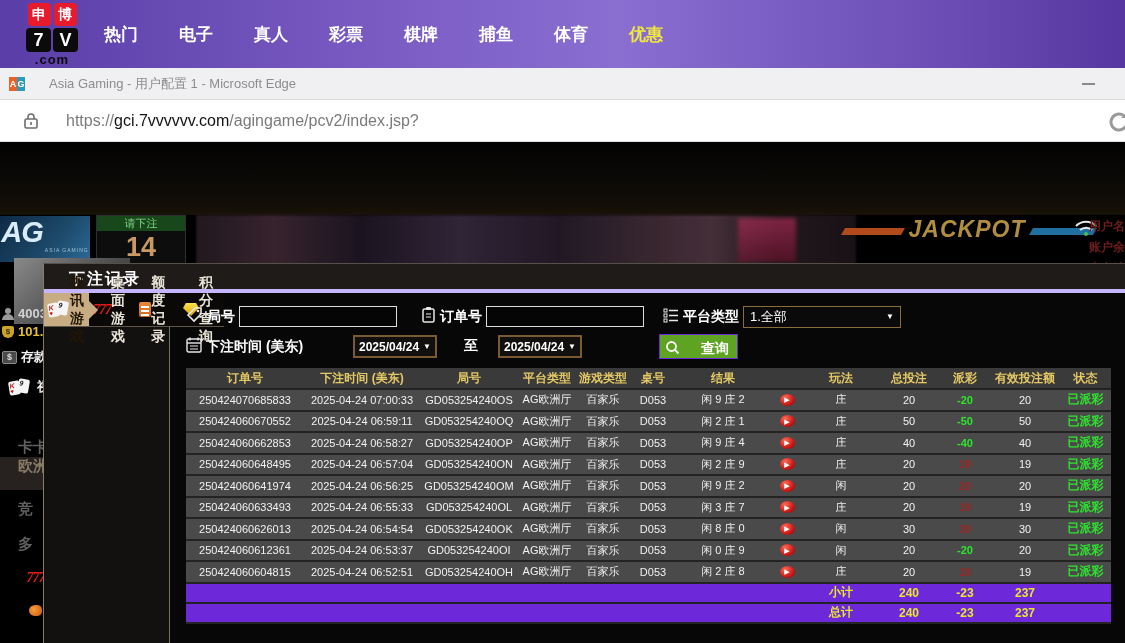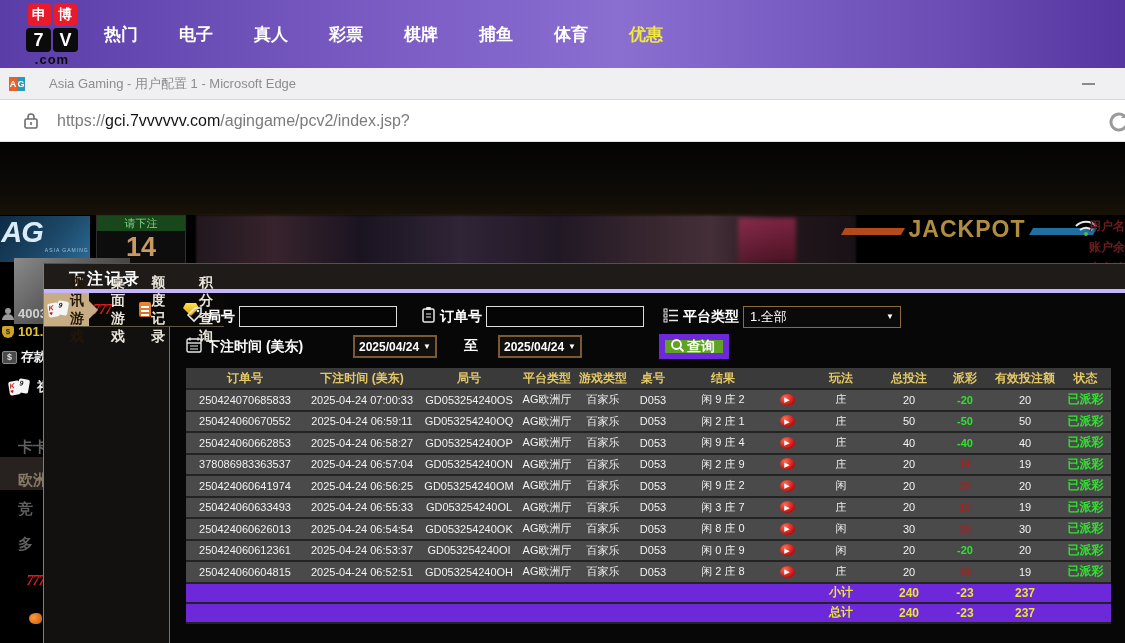--- a/index.html
+++ b/index.html
@@ -26,59 +26,59 @@
   .fav{display:flex;margin-left:9px}
   .fav i{font-style:normal;width:8px;height:14px;font-size:9px;font-weight:bold;color:#fff;
     display:flex;align-items:center;justify-content:center}
   .fav .fa{background:#e8632a}.fav .fg{background:#2a9ab8}
   .window-title{color:#8d8d8d;font-size:13px;margin-left:24px}
   .min-btn{position:absolute;right:30px;top:15px;width:13px;height:2px;background:#8a8a8a;cursor:pointer}
 
   
   .urlbar{height:42px;background:#fff;border-bottom:1px solid #e2e2e2;display:flex;align-items:center;position:relative}
   .lock{margin-left:23px;display:flex}
-  .url-text{margin-left:18px;font-size:16px;color:#7b7b7b;white-space:nowrap}
+  .url-text{margin-left:27px;font-size:16px;color:#7b7b7b;white-space:nowrap}
   .url-domain{color:#141414}
   .refresh{position:absolute;right:-7px;top:9px}
 
   
   .page{position:relative;height:501px;background:#000;overflow:hidden}
   .banner{position:absolute;inset:0 0 auto 0;height:73px;
     background:linear-gradient(180deg,#030303,#0e0b07 70%,#181207)}
   .ag-tile{position:absolute;left:0;top:74px;width:90px;height:46px;
     background:linear-gradient(130deg,#0e2a44,#1d4a6b 60%,#2b6b96);display:flex;justify-content:center}
   .ag-tile .ag{color:#d9ecf8;font-size:29px;font-weight:900;font-style:italic;letter-spacing:-1px}
   .ag-tile .ag-sub{color:#9fc0d8;font-size:5px;margin-left:2px;align-self:flex-end;margin-bottom:9px;letter-spacing:1px}
   .countdown{position:absolute;left:96px;top:73px;width:90px;height:50px;border:1px solid #2e2e2e;cursor:pointer}
   .cd-head{height:15px;background:#17471b;color:#80d584;font-size:11px;text-align:center;line-height:15px}
   .cd-num{height:33px;background:#0d0d0d;color:#c89a62;font-size:27px;font-weight:bold;text-align:center;line-height:32px}
   .lobby-mid{position:absolute;left:196px;top:73px;width:660px;height:50px;opacity:.95;filter:blur(1px);
     background:linear-gradient(90deg,#241a20,#3a2530 12%,#1c1622 25%,#33263a 40%,#231a28 55%,#3d2a33 70%,#48323c 78%,#251a1e 88%,#1a1318)}
   .neon{position:absolute;left:738px;top:76px;width:58px;height:44px;opacity:.5;filter:blur(2px);
     background:linear-gradient(180deg,#d8326a,#7a1030)}
   .jackpot{position:absolute;left:862px;top:76px;width:210px;text-align:center;line-height:1}
-  .jp-label{color:#b08d3f;font-size:23px;font-weight:900;letter-spacing:1px;position:relative;display:inline-block}
+  .jp-label{color:#b08d3f;font-size:23px;font-weight:900;font-style:italic;letter-spacing:1px;position:relative;display:inline-block}
   .jp-label::before{content:"";position:absolute;left:-66px;top:10px;width:60px;height:7px;background:#b34a1c;transform:skewX(-30deg)}
   .jp-label::after{content:"";position:absolute;right:-70px;top:10px;width:64px;height:7px;background:#1f6fa0;transform:skewX(-30deg)}
   .jp-value{color:#c7a34e;font-size:22px;font-weight:bold;font-style:italic;letter-spacing:2px;margin-top:3px}
   .wifi{position:absolute;left:1072px;top:75px}
   .acct-labels{position:absolute;left:1089px;top:74px;color:#6e1d1d;font-weight:bold;font-size:12px;line-height:21px;white-space:nowrap}
 
   .avatar{position:absolute;left:14px;top:116px;width:116px;height:66px;
     background:linear-gradient(135deg,#8a8a8a,#4a4a4a 60%,#303030);overflow:hidden}
   .avatar::before{content:"";position:absolute;left:34px;top:8px;width:44px;height:52px;border-radius:45%;
     background:radial-gradient(circle at 50% 35%,#b9a896,#6d6257 70%,#3c352e)}
   .stat{position:absolute;display:flex;align-items:center;gap:4px;font-weight:bold}
   .stat-users{left:2px;top:164px;color:#d2d2d2;font-size:13px}
   .stat-balance{left:2px;top:182px;color:#e6c22e;font-size:13px}
   .stat-deposit{left:2px;top:206px;color:#f2f2f2;font-size:13px}
   .stat-video{left:2px;top:236px;color:#f2f2f2;font-size:13px}
   .dep-ic{width:15px;height:13px;background:#4a4a4a;border:1px solid #8a8a8a;border-radius:2px;color:#ddd;
     font-size:9px;display:flex;align-items:center;justify-content:center}
-  .ln{position:absolute;left:18px;color:#5f5f5f;font-size:15px;font-weight:bold;display:flex;align-items:flex-end;gap:5px;cursor:pointer}
+  .ln{position:absolute;left:18px;color:#5f5f5f;font-size:15px;font-weight:bold;display:flex;align-items:flex-start;gap:5px;cursor:pointer}
   .ln-active{left:0;width:130px;height:33px;background:#272220;color:#867a64;padding-left:18px}
 
   
   .dialog{position:absolute;left:43px;top:121px;right:0;bottom:0;background:#070707;
     border-left:1px solid #8a7d67;border-top:1px solid #55504a;display:flex;flex-direction:column;z-index:10}
   .dlg-title{height:29px;background:#1e1b18;border-bottom:4px solid #c4b5fd;color:#fff;font-size:16px;
     font-weight:bold;line-height:29px;padding-left:25px;letter-spacing:2px}
   .dlg-body{flex:1;display:flex;min-height:0}
   .dlg-menu{width:126px;background:#131110;border-right:1px solid #7c7260;display:flex;}
   .menu-item{height:34px;display:flex;align-items:center;background:#0a0908;border-bottom:1px solid #5e5647;
@@ -91,22 +91,22 @@
 
   .f-row{position:relative;height:25px;margin-bottom:5px}
   .f-group{position:absolute;top:0;display:flex;align-items:center;gap:4px;height:25px}
   .f-label{color:#fff;font-weight:bold;font-size:14px;white-space:nowrap}
   .f-input{width:158px;height:21px;background:#050505;border:1px solid #dcdcdc;color:#fff;font-size:12px;padding:0 4px;outline:none}
   .f-select{width:158px;height:22px;background:#0a0a0a;border:1px solid #8a6d3b;color:#fff;font-size:13px;
     padding:0 6px;display:flex;align-items:center;justify-content:space-between;cursor:pointer}
   .date-btn{width:84px;height:23px;background:#12100e;border:2px solid #7a5a30;color:#fff;font-size:12px;
     font-weight:bold;display:flex;align-items:center;justify-content:center;gap:4px;cursor:pointer}
   .caret{font-size:8px;color:#fff}
-  .search-btn{height:25px;background:#5ea321;border:6px solid #6d28d9;color:#fff;font-size:14px;font-weight:bold;
-    display:flex;align-items:center;padding:0 8px 0 5px;gap:2px;cursor:pointer}
+  .search-btn{height:25px;background:#5ea321;border:1px solid #6d28d9;color:#fff;font-size:14px;font-weight:bold;
+    display:flex;align-items:flex-end;padding:0 8px 0 5px;gap:21px;cursor:pointer}
 
   
   .btable{width:925px;margin-top:9px;border-bottom:2px solid #242424}
   .trow{display:grid;grid-template-columns:118px 116px 98px 58px 54px 46px 94px 34px 74px 62px 50px 70px 51px;align-items:center}
   .t-head{height:20px;background:#3a3a3a}
   .t-head .cell{color:#e5c964;font-size:12px;font-weight:bold}
   .t-row{height:21.5px;background:#4a4a4a;border-top:2px solid #232323}
   .t-foot{height:20px;background:#6d28d9;border-top:2px solid #232323}
   .t-foot .cell{color:#e8e62e;font-weight:bold;font-size:12px}
   .cell{font-size:11px;color:#f2f2f2;text-align:center;white-space:nowrap;overflow:hidden}
@@ -452,21 +452,21 @@
               <span class="cell play">
                 <span class="play-ic">▶</span>
               </span>
               <span class="cell side">庄</span>
               <span class="cell bet">40</span>
               <span class="cell payout neg">-40</span>
               <span class="cell valid">40</span>
               <span class="cell status">已派彩</span>
             </div>
             <div class="trow t-row">
-              <span class="cell order">378086983363537</span>
+              <span class="cell order">250424060648495</span>
               <span class="cell time">2025-04-24 06:57:04</span>
               <span class="cell round">GD053254240ON</span>
               <span class="cell platform">AG欧洲厅</span>
               <span class="cell game">百家乐</span>
               <span class="cell table">D053</span>
               <span class="cell result">闲 2 庄 9</span>
               <span class="cell play">
                 <span class="play-ic">▶</span>
               </span>
               <span class="cell side">庄</span>

